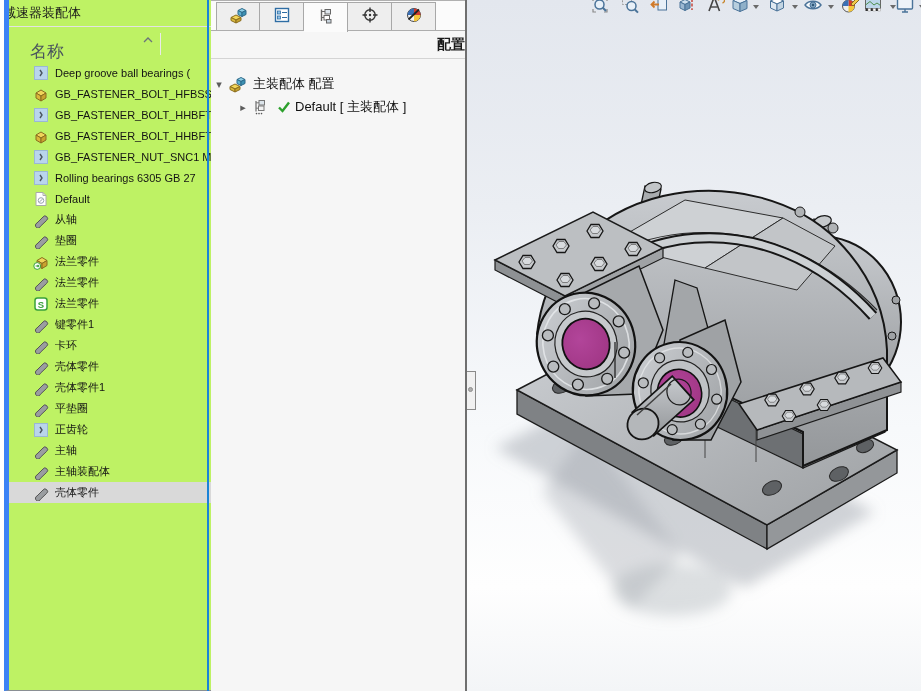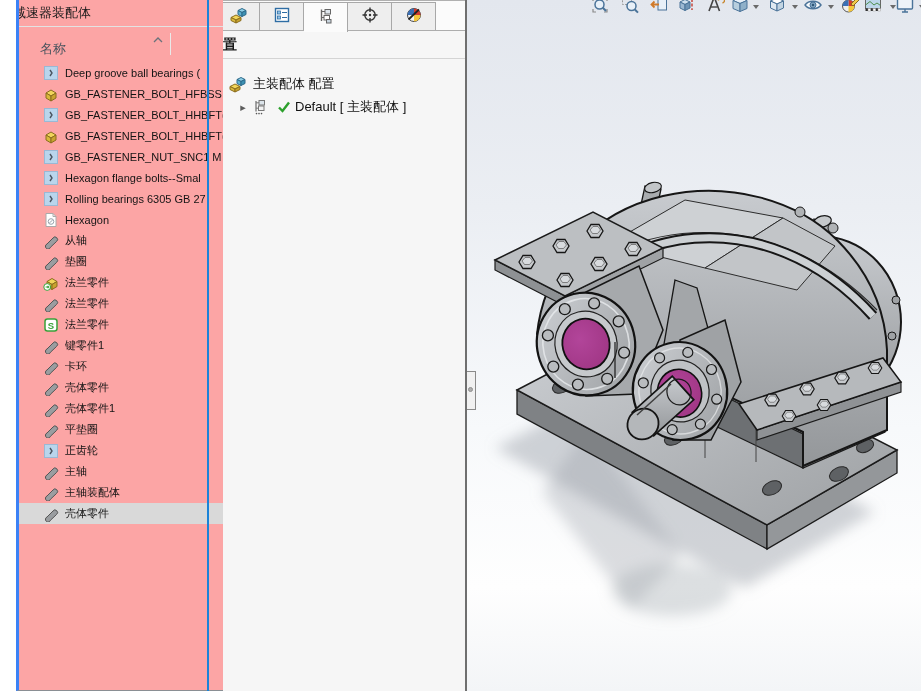--- a/index.html
+++ b/index.html
@@ -1,44 +1,44 @@
 <!DOCTYPE html>
 <html style="--divider-blue: #1b83d8; --selection-gray: #d9d9d9; --part-magenta: #9c3380; --model-gray: #b4b7ba; --viewport-top: #e3e7ee; --viewport-bottom: #f3f5f7; --check-green: #2ca02c;"><head>
 <meta charset="utf-8">
 <style>
   html,body{margin:0;padding:0}
   body{width:921px;height:691px;position:relative;overflow:hidden;background:#fff;
        font-family:"Liberation Sans","DejaVu Sans",sans-serif}
   
-  #left-panel{position:absolute;left:16px;top:0;width:207px;height:691px;background:#fca5a5;
-    border-left:3px solid #3b82f6;border-bottom:1px solid #8a8f94;box-sizing:border-box;z-index:5;overflow:hidden}
+  #left-panel{position:absolute;left:4px;top:0;width:207px;height:691px;background:#bef264;
+    border-left:5px solid #3b82f6;border-bottom:1px solid #8a8f94;box-sizing:border-box;z-index:5;overflow:hidden}
   #lp-title{height:26px;line-height:25px;font-size:13px;color:#1c1c1c;white-space:nowrap;overflow:hidden;
     border-bottom:1px solid #e3e3e3}
   #lp-title span{display:inline-block;margin-left:-6px}
   #lp-head{position:relative;height:36px}
-  #lp-colname{position:absolute;left:21px;top:13px;font-size:13px;color:#49545e;cursor:default}
+  #lp-colname{position:absolute;left:21px;top:13px;font-size:17px;color:#49545e;cursor:default}
   #lp-sort{position:absolute;left:133px;top:3px}
   #lp-coldiv{position:absolute;left:151px;top:6px;width:1px;height:22px;background:#e9e9e9}
   #file-list{position:absolute;left:0;top:62px;right:0}
   .frow{position:relative;height:21px;display:flex;align-items:center;cursor:default}
   .frow.selected{background:var(--selection-gray,#d9d9d9)}
   .frow .ficon{width:16px;height:16px;margin-left:24px;flex:0 0 16px}
   .frow .ficon svg{display:block}
   .frow .flabel{margin-left:6px;font-size:11px;color:#141414;white-space:nowrap}
   
   #blue-divider{position:absolute;left:207px;top:0;width:2px;height:691px;background:var(--divider-blue,#1b83d8);z-index:6}
   
   #config-panel{position:absolute;left:209px;top:0;width:256px;height:691px;background:#f6f6f6;z-index:1}
   #tabbar{position:absolute;left:0;top:0;right:0;height:31px;background:#fbfbfb;border-top:1px solid #b0b0b0;
     border-bottom:1px solid #adadad;box-sizing:border-box;display:flex;padding-left:7px}
   .tab{width:44px;height:28px;margin-top:1px;border:1px solid #a8a8a8;border-bottom:none;background:#eee;
     box-sizing:border-box;display:flex;align-items:center;justify-content:center;cursor:default}
   .tab+.tab{border-left:none}
   .tab.active{background:#fbfbfb;height:30px;position:relative;z-index:2}
-  #cfg-title{position:absolute;left:0;top:31px;right:0;height:27px;line-height:27px;text-align:left;
+  #cfg-title{position:absolute;left:0;top:31px;right:0;height:27px;line-height:27px;text-align:right;
     font-size:14px;font-weight:bold;color:#1a1a1a;border-bottom:1px solid #d4d4d4;background:#f6f6f6}
   #cfg-tree{position:absolute;left:0;top:60px;right:0;padding-top:12px}
   .trow{height:23px;display:flex;align-items:center;font-size:13px;color:#111;cursor:default}
   .expander{width:12px;text-align:center;color:#5c5c5c;font-size:11px;line-height:12px}
   .ticon{width:18px;height:18px;margin:0 3px}
   .ticon svg{display:block}
   .tlabel{margin-left:4px;white-space:nowrap}
   .tcheck{width:14px;height:14px;margin-left:4px}
   
   #splitter{position:absolute;left:465px;top:0;width:2px;height:691px;background:#6f6f6f;z-index:4}
@@ -118,41 +118,32 @@
         </span>
         <span class="flabel">GB_FASTENER_NUT_SNC1 M</span>
       </div>
       <div class="frow">
         <span class="ficon">
           <svg viewBox="0 0 16 16" width="16" height="16">
             <rect x="1.5" y="1.5" width="13" height="13" fill="#b9d5ec" stroke="#9ab8d4"></rect>
             <path d="M7,5 L9,8 L7,11" fill="none" stroke="#4a5560" stroke-width="1.4"></path>
           </svg>
         </span>
-        <span class="flabel">Hexagon flange bolts--Smal</span>
-      </div>
-      <div class="frow">
-        <span class="ficon">
-          <svg viewBox="0 0 16 16" width="16" height="16">
-            <rect x="1.5" y="1.5" width="13" height="13" fill="#b9d5ec" stroke="#9ab8d4"></rect>
-            <path d="M7,5 L9,8 L7,11" fill="none" stroke="#4a5560" stroke-width="1.4"></path>
-          </svg>
-        </span>
         <span class="flabel">Rolling bearings 6305 GB 27</span>
       </div>
       <div class="frow">
         <span class="ficon">
           <svg viewBox="0 0 16 16" width="16" height="16">
             <path d="M3,1.5 H10 L13,4.5 V14.5 H3 Z" fill="#fff" stroke="#aaa"></path>
             <path d="M10,1.5 V4.5 H13" fill="none" stroke="#aaa"></path>
             <circle cx="8" cy="9.5" r="2.8" fill="none" stroke="#9aa4ae"></circle>
             <path d="M6.3,11 L9.7,8" stroke="#9aa4ae"></path>
           </svg>
         </span>
-        <span class="flabel">Hexagon</span>
+        <span class="flabel">Default</span>
       </div>
       <div class="frow">
         <span class="ficon">
           <svg viewBox="0 0 16 16" width="16" height="16">
             <path d="M4,11 L10,5 a2.5,2.5 0 1 1 3.5,3.5 L7.5,14.2 a2.6,2.6 0 1 1 -3.5,-3.2 Z" fill="#9a9da0" stroke="#555"></path>
           </svg>
         </span>
         <span class="flabel">从轴</span>
       </div>
       <div class="frow">

